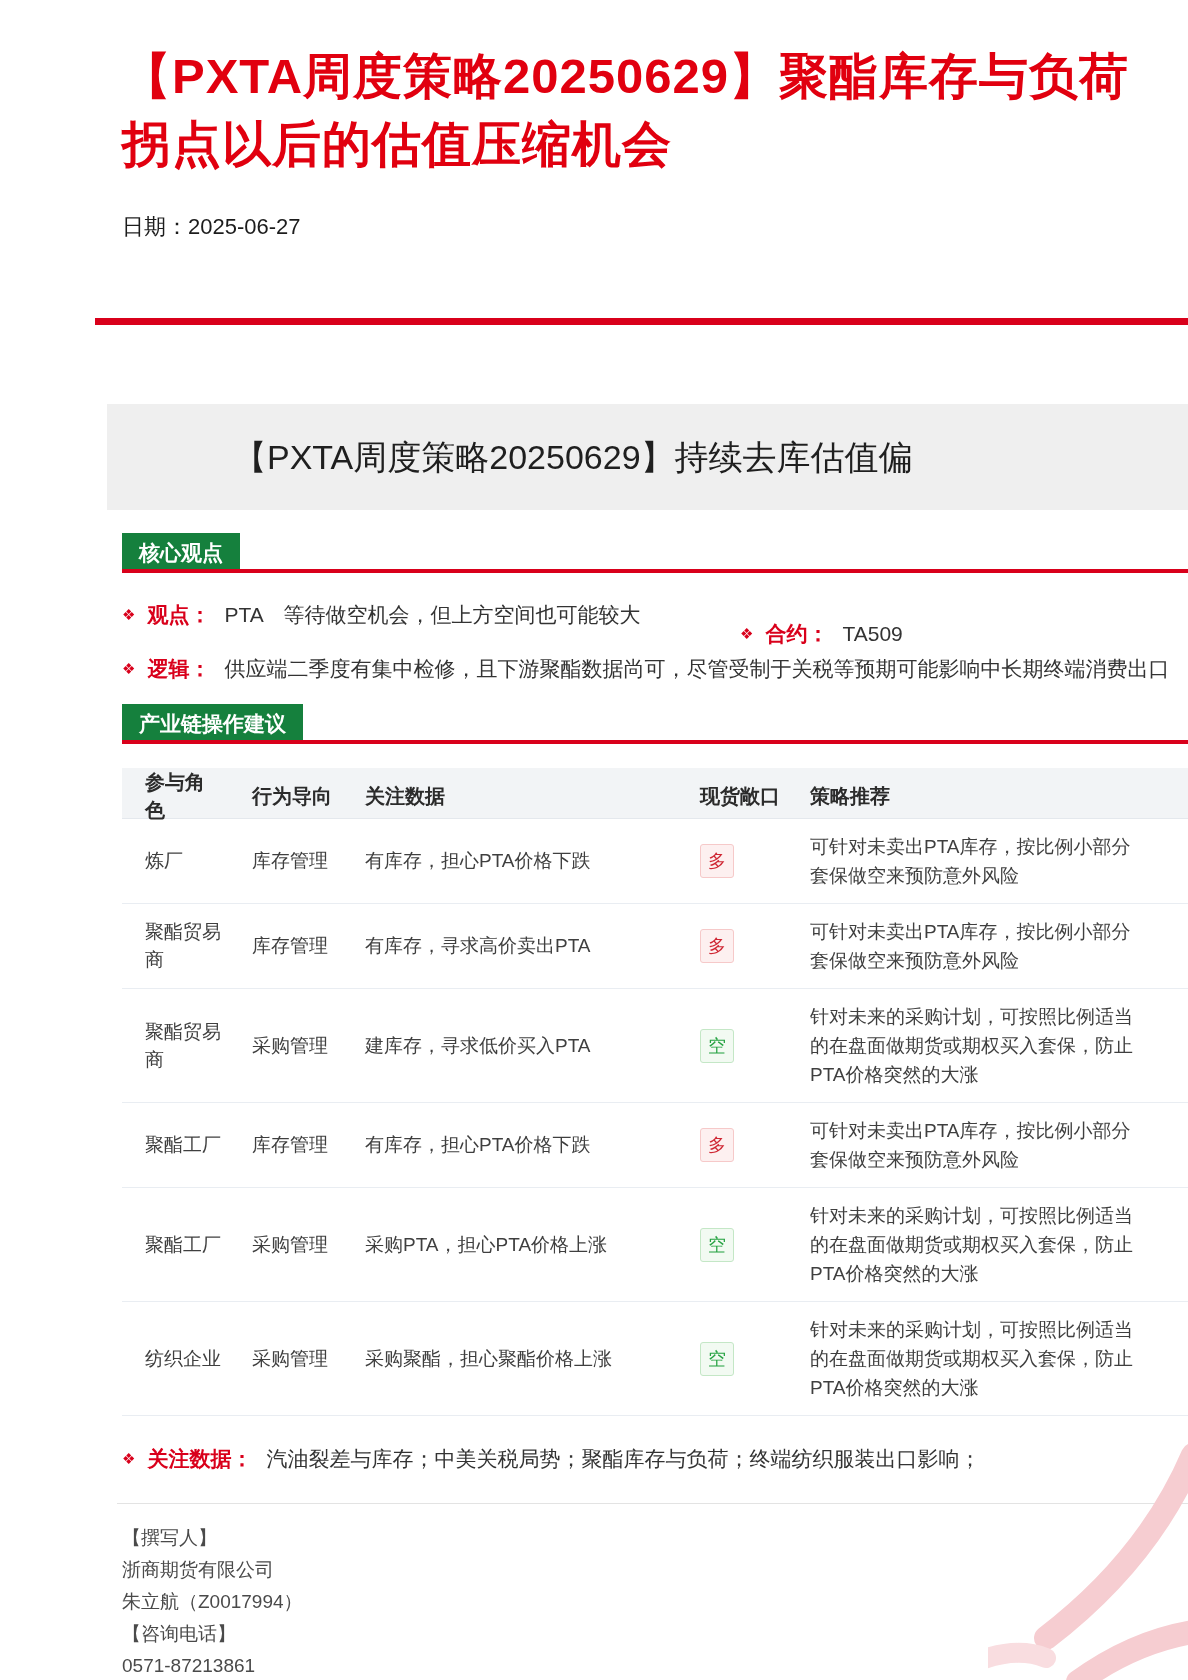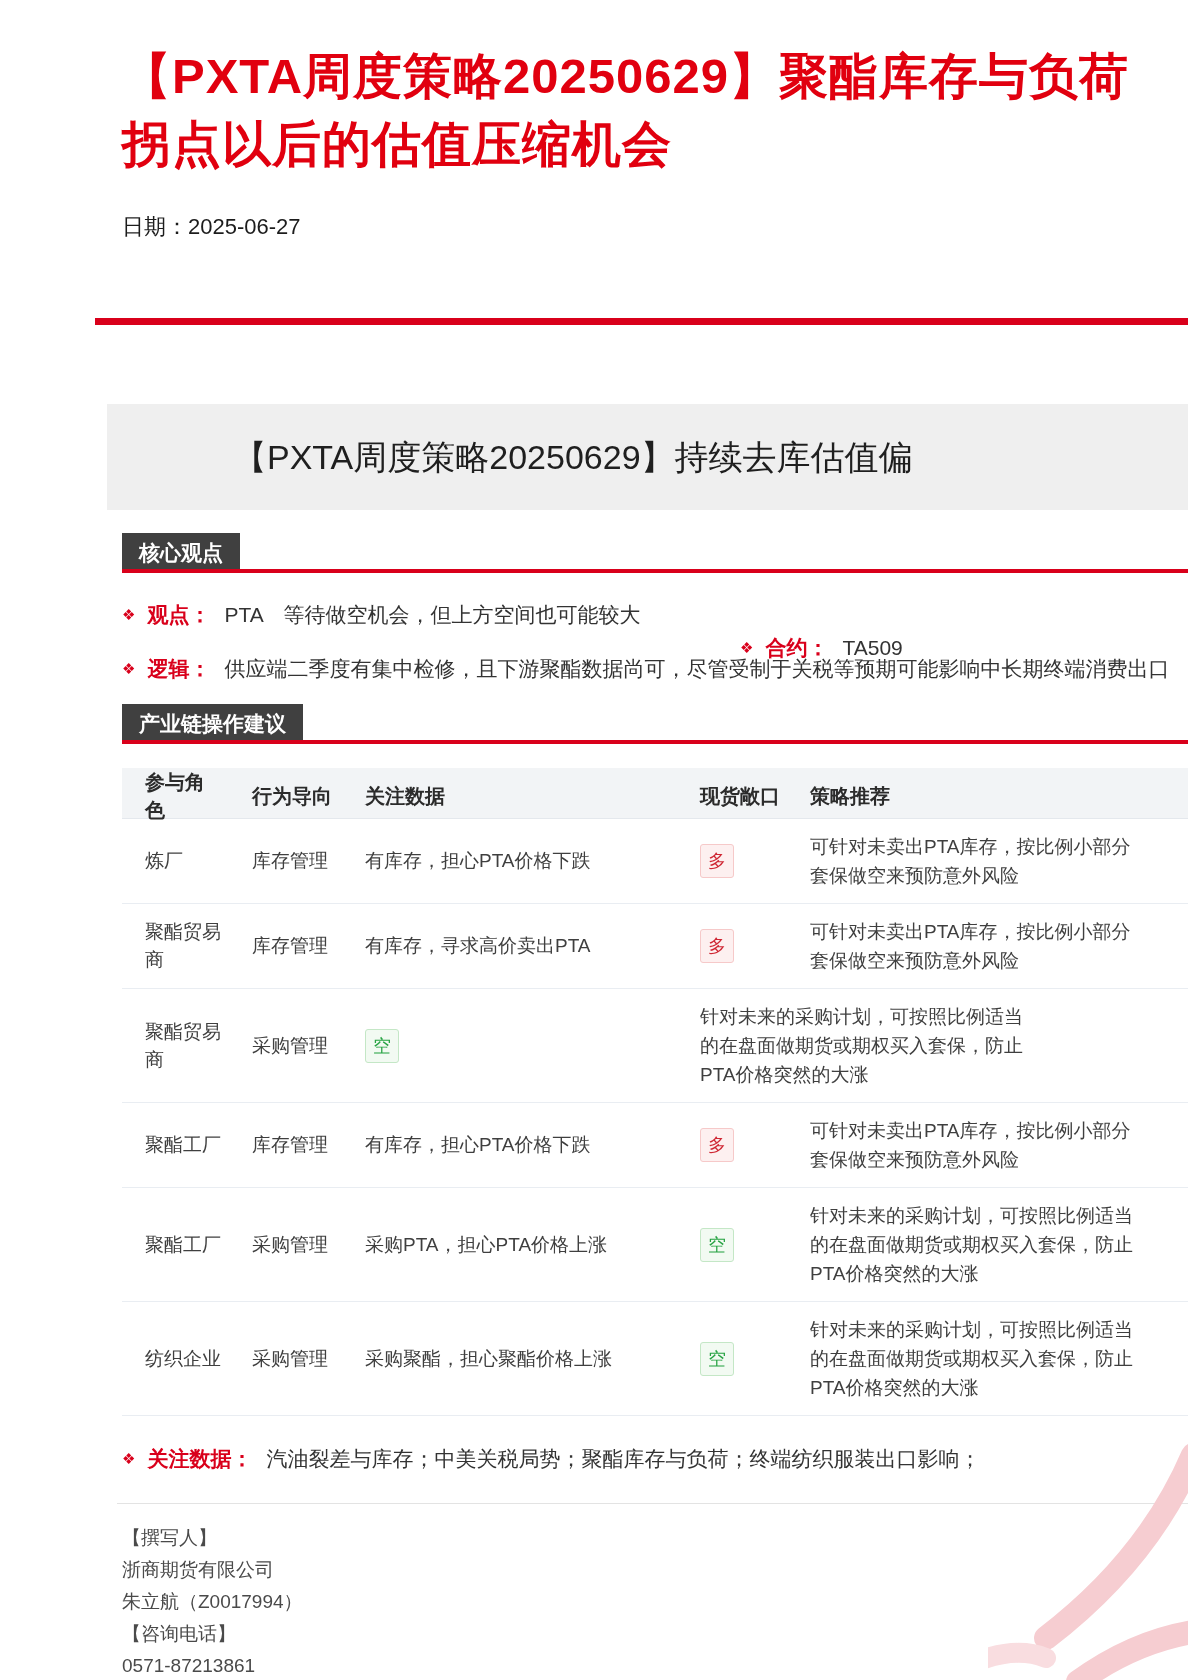--- a/index.html
+++ b/index.html
@@ -14,34 +14,34 @@
     white-space:nowrap;letter-spacing:1px;}
   .h1-line.l1{top:44px;}
   .h1-line.l2{top:112px;}
   .date-line{left:122px;top:212px;font-size:22px;color:#1c1c1c;}
   .red-rule{left:95px;right:0;top:318px;height:7px;background:#d9001b;}
   
   .banner{left:107px;right:0;top:404px;height:106px;background:#efefef;overflow:hidden;}
   .banner-title{position:absolute;left:126px;top:0;height:102px;line-height:106px;
     font-size:34px;color:#1f1f1f;white-space:nowrap;}
   
-  .sec-badge{left:122px;height:40px;line-height:40px;padding:0 17px;background:#404040;
+  .sec-badge{left:122px;height:40px;line-height:40px;padding:0 17px;background:#15803d;
     color:#ffffff;font-size:21px;font-weight:bold;white-space:nowrap;}
   .sec-badge.core{top:533px;}
   .sec-badge.advice{top:704px;}
   .sec-rule{left:122px;right:0;height:4px;background:#d9001b;}
   .sec-rule.core{top:569px;}
   .sec-rule.advice{top:740px;}
   
   .bullet-row{white-space:nowrap;font-size:21px;overflow:hidden;}
   .bullet-icon{color:#d9001b;font-size:15px;vertical-align:2px;margin-right:12px;}
   .bullet-label{color:#d9001b;font-weight:bold;margin-right:14px;}
   .bullet-value{color:#333333;}
   .row-view{left:122px;top:601px;}
-  .row-contract{left:740px;top:634px;}
+  .row-contract{left:740px;top:620px;}
   .row-logic{left:122px;top:655px;right:0;}
   .row-focus{left:122px;top:1445px;right:0;}
   
   .table{left:122px;top:768px;width:1200px;}
   .trow{display:grid;grid-template-columns:130px 113px 335px 110px 512px;
     align-items:center;border-bottom:1px solid #e9edf2;}
   .thead{height:50px;background:#f2f4f6;font-weight:bold;font-size:20px;color:#2b2b2b;border-bottom:1px solid #e4e8ed;}
   .tbodyrow{padding:13px 0;font-size:19px;color:#3f3f3f;}
   .cell{line-height:28px;}
   .cell.c1{padding-left:23px;padding-right:28px;}
@@ -109,20 +109,21 @@
     <div class="cell">有库存，寻求高价卖出PTA</div>
     <div class="cell"><span class="badge long">多</span></div>
     <div class="cell">
           <div class="strategy-line">可针对未卖出PTA库存，按比例小部分</div>
           <div class="strategy-line">套保做空来预防意外风险</div>
         </div>
   </div>
       <div class="trow tbodyrow">
     <div class="cell c1">聚酯贸易商</div>
     <div class="cell">采购管理</div>
+    <div class="cell">建库存，寻求低价买入PTA</div>
     <div class="cell"><span class="badge short">空</span></div>
     <div class="cell">
           <div class="strategy-line">针对未来的采购计划，可按照比例适当</div>
           <div class="strategy-line">的在盘面做期货或期权买入套保，防止</div>
           <div class="strategy-line">PTA价格突然的大涨</div>
         </div>
   </div>
       <div class="trow tbodyrow">
     <div class="cell c1">聚酯工厂</div>
     <div class="cell">库存管理</div>

